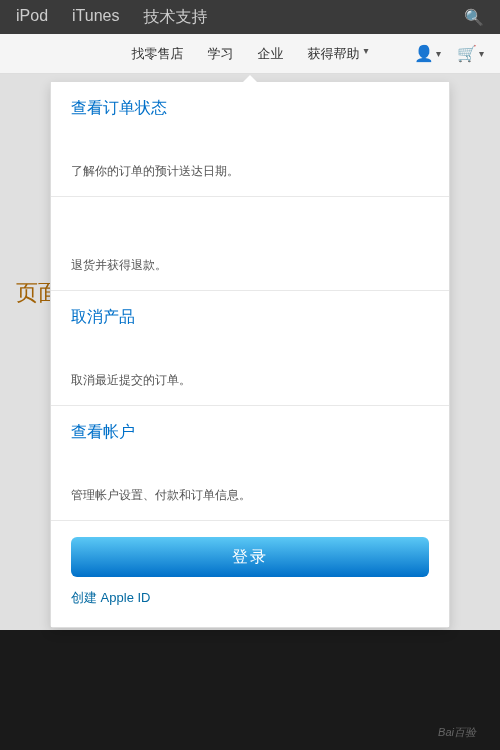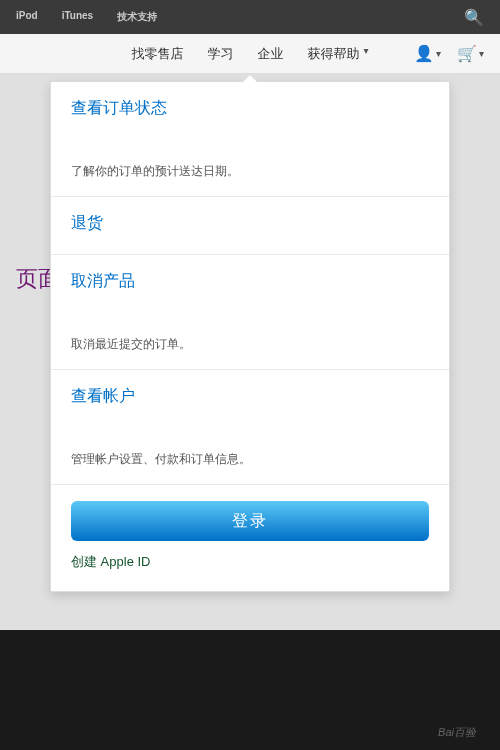--- a/index.html
+++ b/index.html
@@ -27,23 +27,22 @@
       padding: 0 16px;
     }
 
     .top-nav-left {
       display: flex;
       gap: 24px;
     }
 
     .top-nav-item {
       color: #ccc;
-      font-size: 10px;
-      cursor: pointer;
-      font-weight: bold;
+      font-size: 16px;
+      cursor: pointer;
     }
 
     .top-nav-search {
       color: #ccc;
       font-size: 16px;
       cursor: pointer;
     }
 
     
     .second-nav {
@@ -94,24 +93,24 @@
     
     .main-area {
       position: relative;
       background: #e0e0e0;
       height: 676px;
     }
 
     
     .bg-page-text {
       position: absolute;
-      top: 190px;
+      top: 204px;
       left: 16px;
       font-size: 22px;
-      color: #701a75;
+      color: #a16207;
     }
 
     
     .dropdown-panel {
       position: absolute;
       top: 0px;
       left: 30px;
       right: 30px;
       background: white;
       border: 1px solid #ddd;
@@ -160,21 +159,21 @@
       height: 40px;
       font-size: 16px;
       cursor: pointer;
       letter-spacing: 2px;
     }
 
     .create-apple-id {
       display: block;
       margin-top: 12px;
       font-size: 13px;
-      color: #14532d;
+      color: #0369a1;
       text-decoration: none;
       cursor: pointer;
     }
 
     
     .bottom-area {
       position: absolute;
       bottom: 0;
       left: 0;
       right: 0;
@@ -258,21 +257,21 @@
   <div class="dropdown-wrapper">
     <div class="dropdown-panel">
       <div class="dropdown-caret"></div>
 
       <div class="dropdown-item">
         <div class="dropdown-item-title">查看订单状态</div>
         <div class="dropdown-item-desc">了解你的订单的预计送达日期。</div>
       </div>
 
       <div class="dropdown-item">
-        <div class="dropdown-item-title">退货</div>
+        <div class="dropdown-item-desc">退货并获得退款。</div>
       </div>
 
       <div class="dropdown-item">
         <div class="dropdown-item-title">取消产品</div>
         <div class="dropdown-item-desc">取消最近提交的订单。</div>
       </div>
 
       <div class="dropdown-item">
         <div class="dropdown-item-title">查看帐户</div>
         <div class="dropdown-item-desc">管理帐户设置、付款和订单信息。</div>

